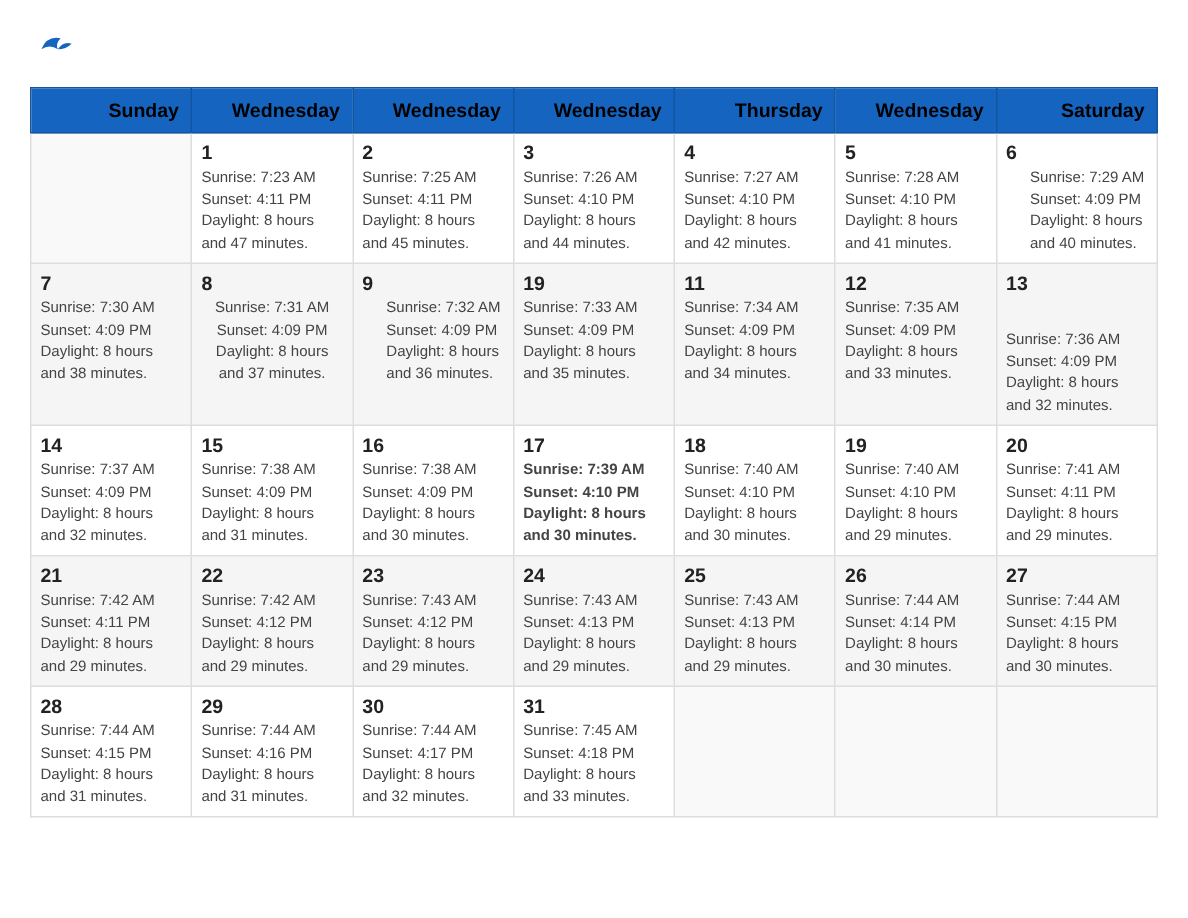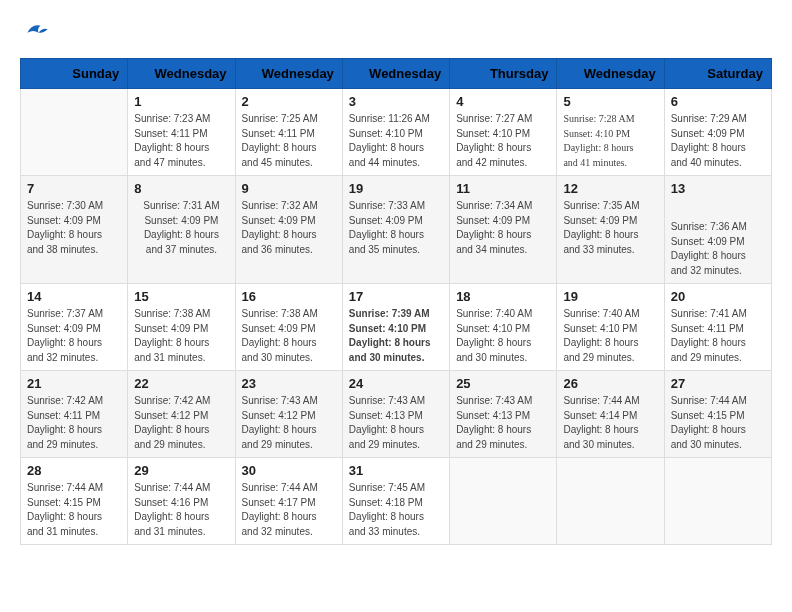--- a/index.html
+++ b/index.html
@@ -131,42 +131,42 @@
         </td>
         <td>
           <div class="day-num">2</div>
           <div class="day-info" style="white-space: pre-line;">Sunrise: 7:25 AM
 Sunset: 4:11 PM
 Daylight: 8 hours
 and 45 minutes.</div>
         </td>
         <td>
           <div class="day-num">3</div>
-          <div class="day-info" style="white-space: pre-line;">Sunrise: 11:26 AM
+          <div class="day-info" style="white-space: pre-line;">Sunrise: 7:26 AM
 Sunset: 4:10 PM
 Daylight: 8 hours
 and 44 minutes.</div>
         </td>
         <td>
           <div class="day-num">4</div>
           <div class="day-info" style="white-space: pre-line;">Sunrise: 7:27 AM
 Sunset: 4:10 PM
 Daylight: 8 hours
 and 42 minutes.</div>
         </td>
         <td>
           <div class="day-num">5</div>
-          <div class="day-info" style="white-space: pre-line; font-family: Liberation Serif, serif;">Sunrise: 7:28 AM
+          <div class="day-info" style="white-space: pre-line;">Sunrise: 7:28 AM
 Sunset: 4:10 PM
 Daylight: 8 hours
 and 41 minutes.</div>
         </td>
         <td>
           <div class="day-num">6</div>
-          <div class="day-info" style="white-space: pre-line;">Sunrise: 7:29 AM
+          <div class="day-info" style="white-space: pre-line; margin-left: 16px;">Sunrise: 7:29 AM
 Sunset: 4:09 PM
 Daylight: 8 hours
 and 40 minutes.</div>
         </td>
       </tr>
       <tr class="row-alt">
         <td>
           <div class="day-num">7</div>
           <div class="day-info" style="white-space: pre-line;">Sunrise: 7:30 AM
 Sunset: 4:09 PM
@@ -175,21 +175,21 @@
         </td>
         <td>
           <div class="day-num">8</div>
           <div class="day-info" style="white-space: pre-line; text-align: center;">Sunrise: 7:31 AM
 Sunset: 4:09 PM
 Daylight: 8 hours
 and 37 minutes.</div>
         </td>
         <td>
           <div class="day-num">9</div>
-          <div class="day-info" style="white-space: pre-line;">Sunrise: 7:32 AM
+          <div class="day-info" style="white-space: pre-line; margin-left: 16px;">Sunrise: 7:32 AM
 Sunset: 4:09 PM
 Daylight: 8 hours
 and 36 minutes.</div>
         </td>
         <td>
           <div class="day-num">19</div>
           <div class="day-info" style="white-space: pre-line;">Sunrise: 7:33 AM
 Sunset: 4:09 PM
 Daylight: 8 hours
 and 35 minutes.</div>

